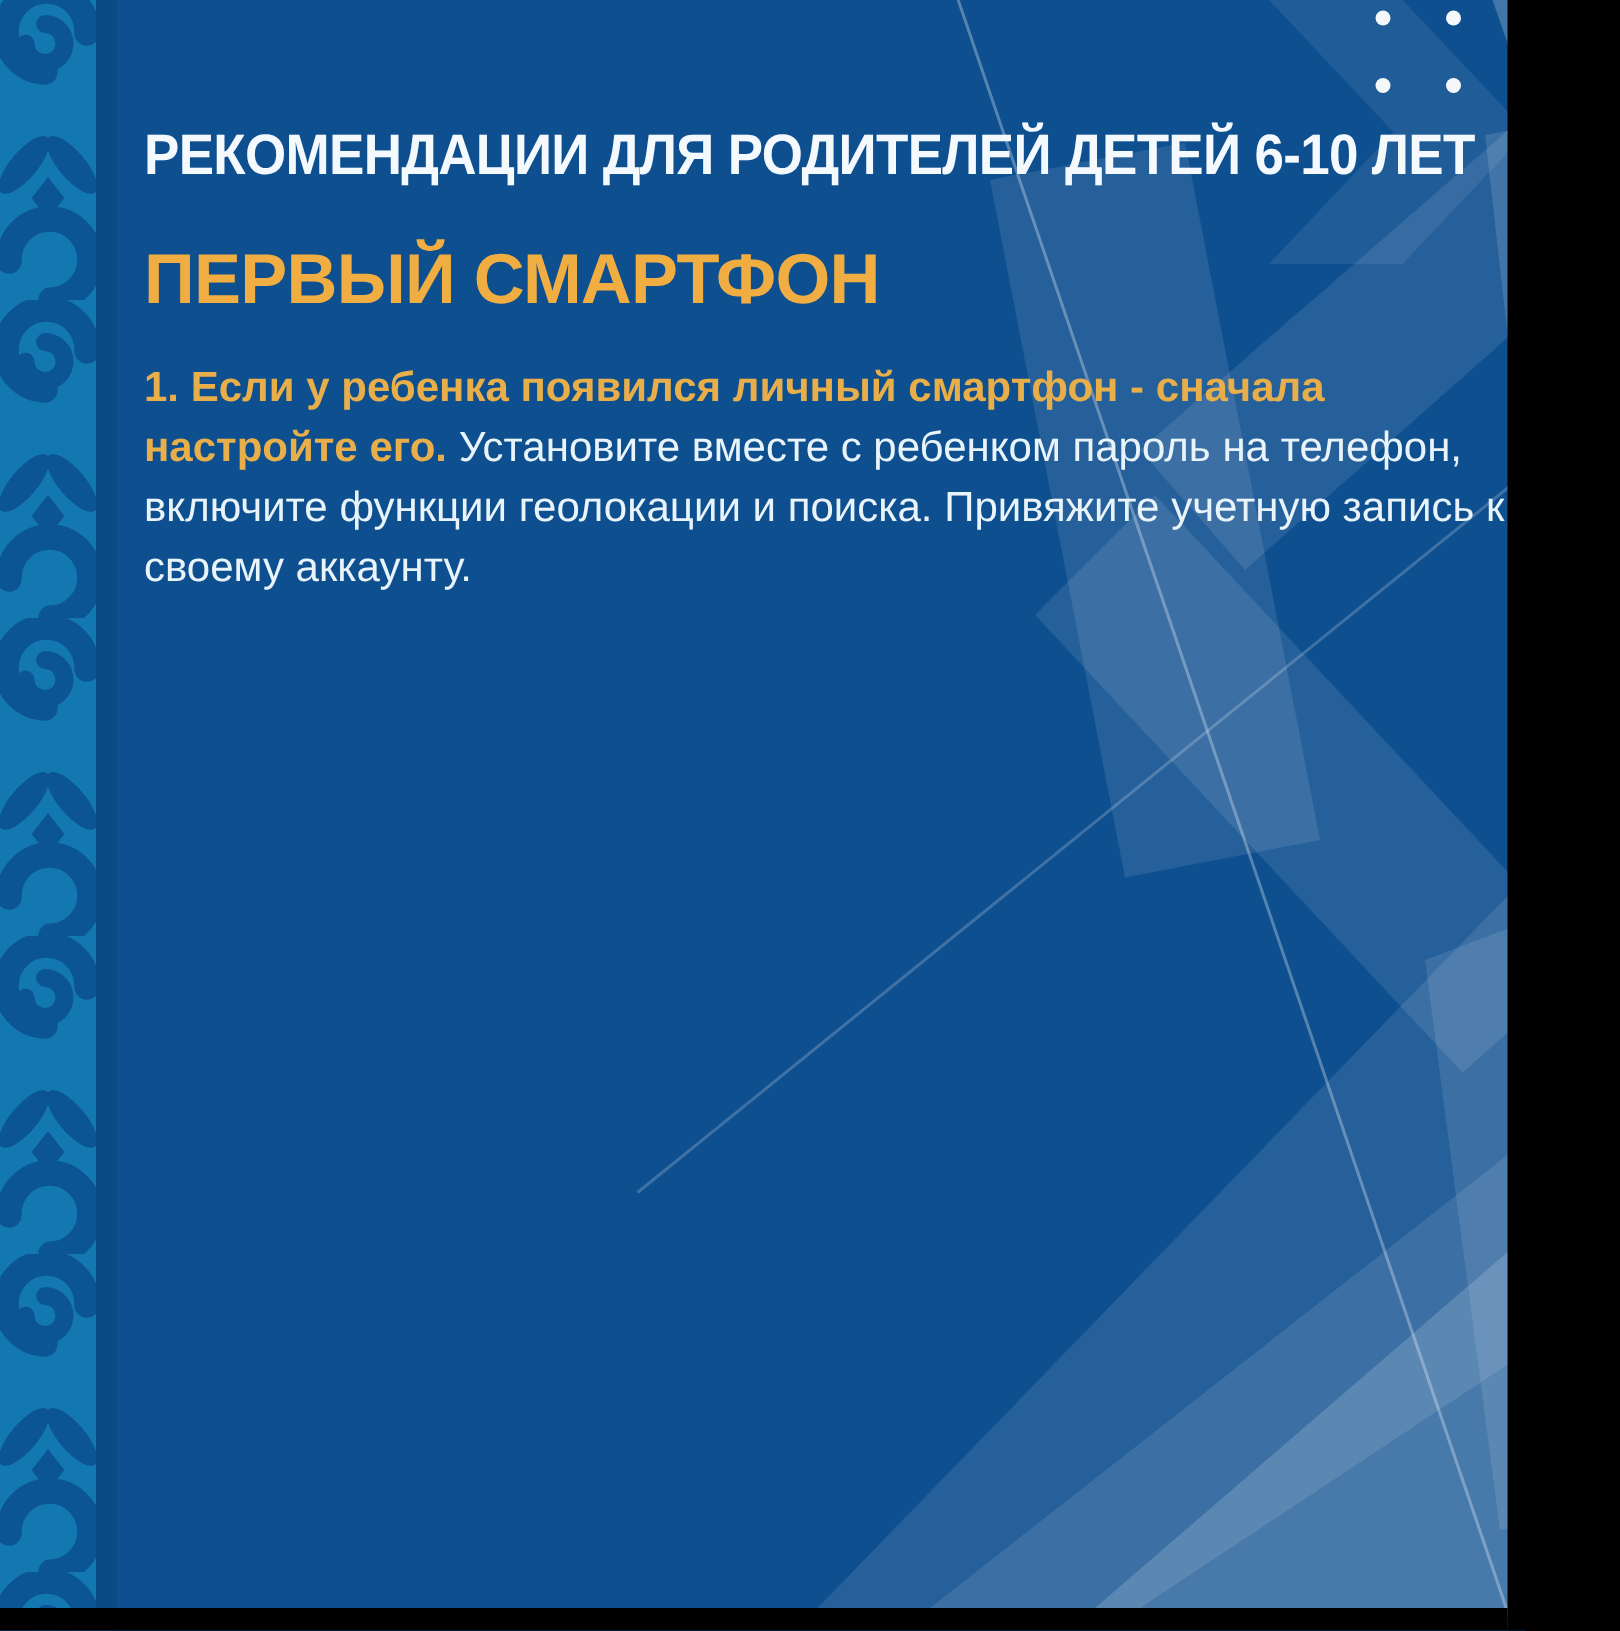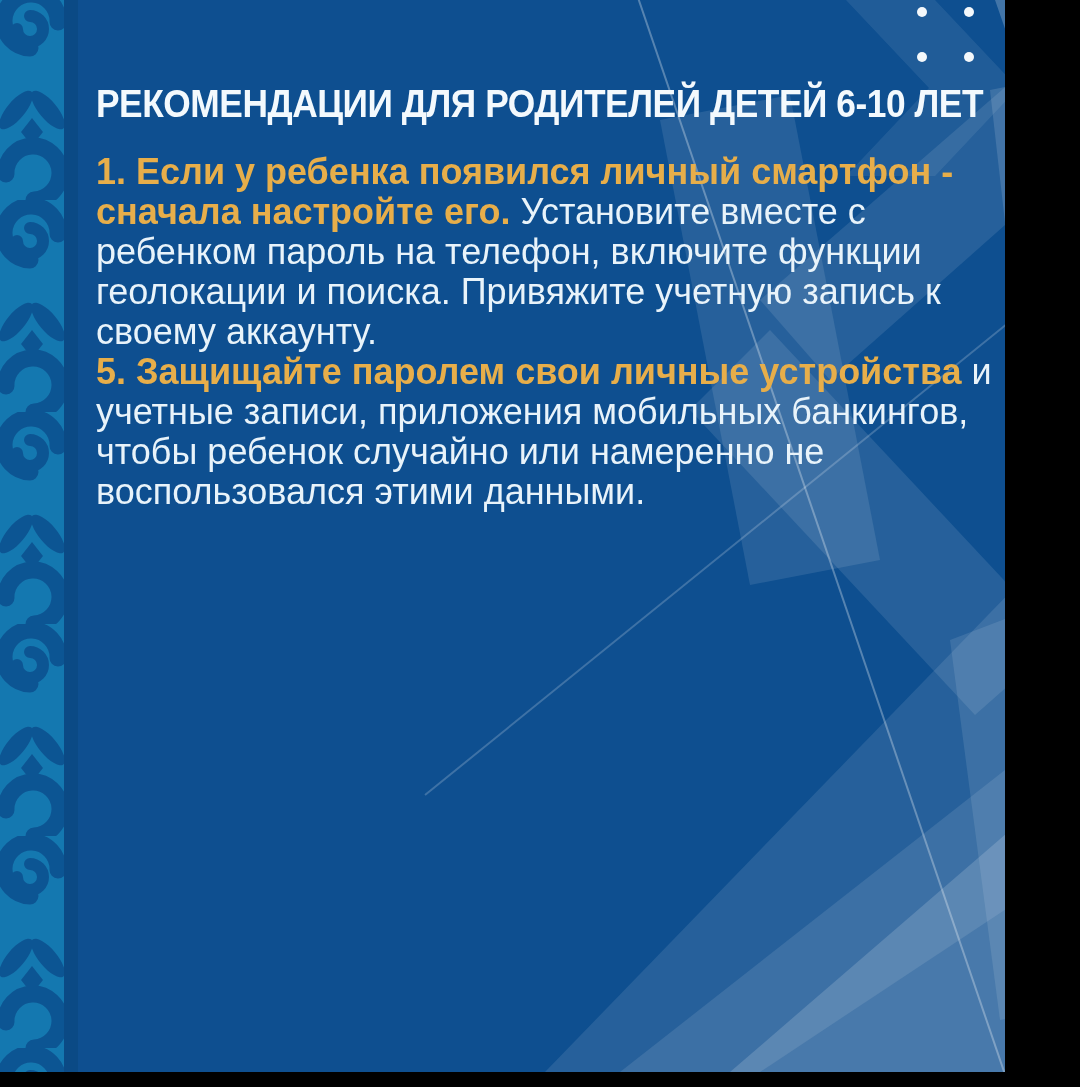--- a/index.html
+++ b/index.html
@@ -23,21 +23,21 @@
   .content{position:absolute;left:96px;top:82px;width:916px;z-index:4;}
   .title{
     font-weight:bold;font-size:38px;line-height:44px;color:#f3f9fd;
     white-space:nowrap;letter-spacing:-.5px;
     transform:scaleX(.93);transform-origin:left top;
   }
   .heading{
     margin-top:34px;font-weight:bold;font-size:47px;line-height:52px;
     color:#f0ad42;letter-spacing:-.5px;
   }
-  .items{margin-top:26px;font-size:36px;line-height:40px;}
+  .items{margin-top:26px;font-size:28px;line-height:40px;}
   .items p{margin:0;padding:0;}
   .lead{font-weight:bold;color:#e7ae4a;}
   .body-text{color:#e8f3fa;}
   
   .bottom-bar{position:absolute;left:0;bottom:0;width:1080px;height:15px;background:#000;z-index:6;}
 </style>
 </head>
 <body>
 
 <div class="poster">
@@ -85,21 +85,21 @@
     <div class="dot"></div>
     <div class="dot"></div>
     <div class="dot"></div>
     <div class="dot"></div>
     <div class="dot"></div>
     <div class="dot"></div>
   </div>
 
   <div class="content">
     <div class="title">РЕКОМЕНДАЦИИ ДЛЯ РОДИТЕЛЕЙ ДЕТЕЙ 6-10 ЛЕТ</div>
+    <div class="heading">ПЕРВЫЙ СМАРТФОН</div>
 
     <div class="items">
       <p><span class="lead">1. Если у ребенка появился личный смартфон - сначала настройте его.</span><span class="body-text"> Установите вместе с ребенком пароль на телефон, включите функции геолокации и поиска. Привяжите учетную запись к своему аккаунту.</span></p>
-      <p><span class="lead">5. Защищайте паролем свои личные устройства</span><span class="body-text"> и учетные записи, приложения мобильных банкингов, чтобы ребенок случайно или намеренно не воспользовался этими данными.</span></p>
     </div>
   </div>
 
   <div class="bottom-bar"></div>
 </div>
 
 </body></html>

